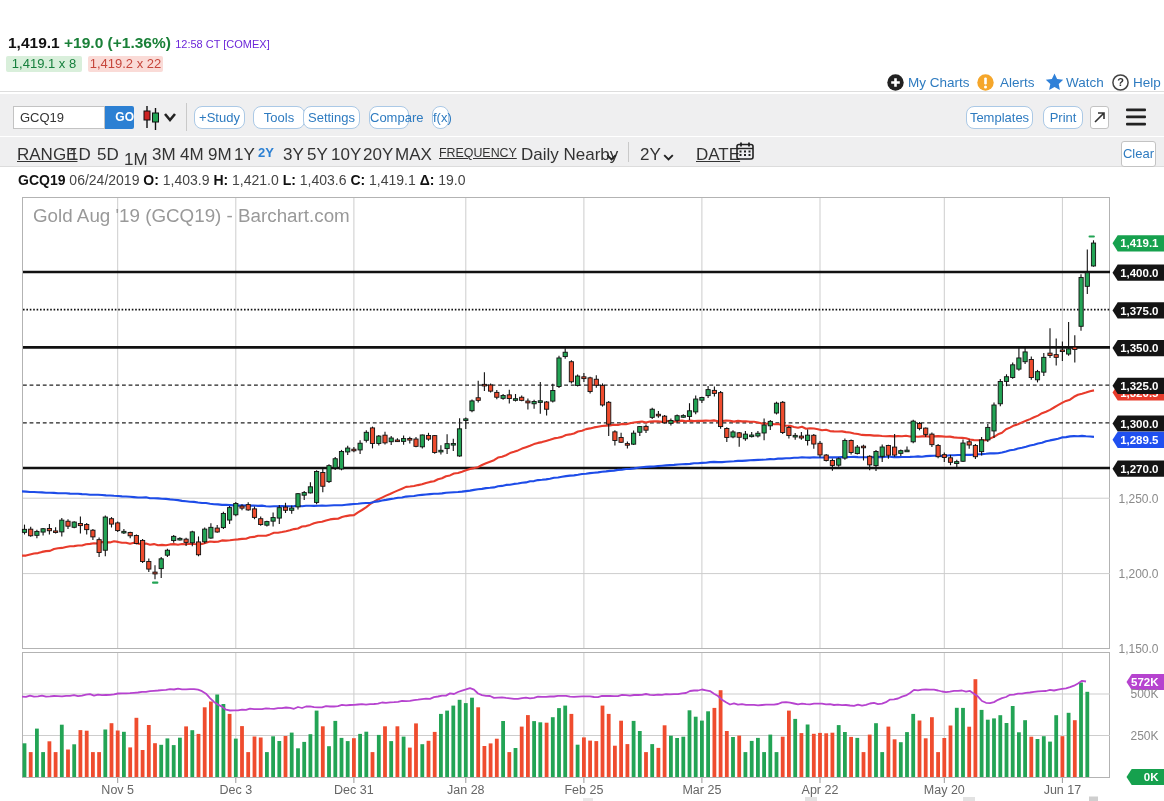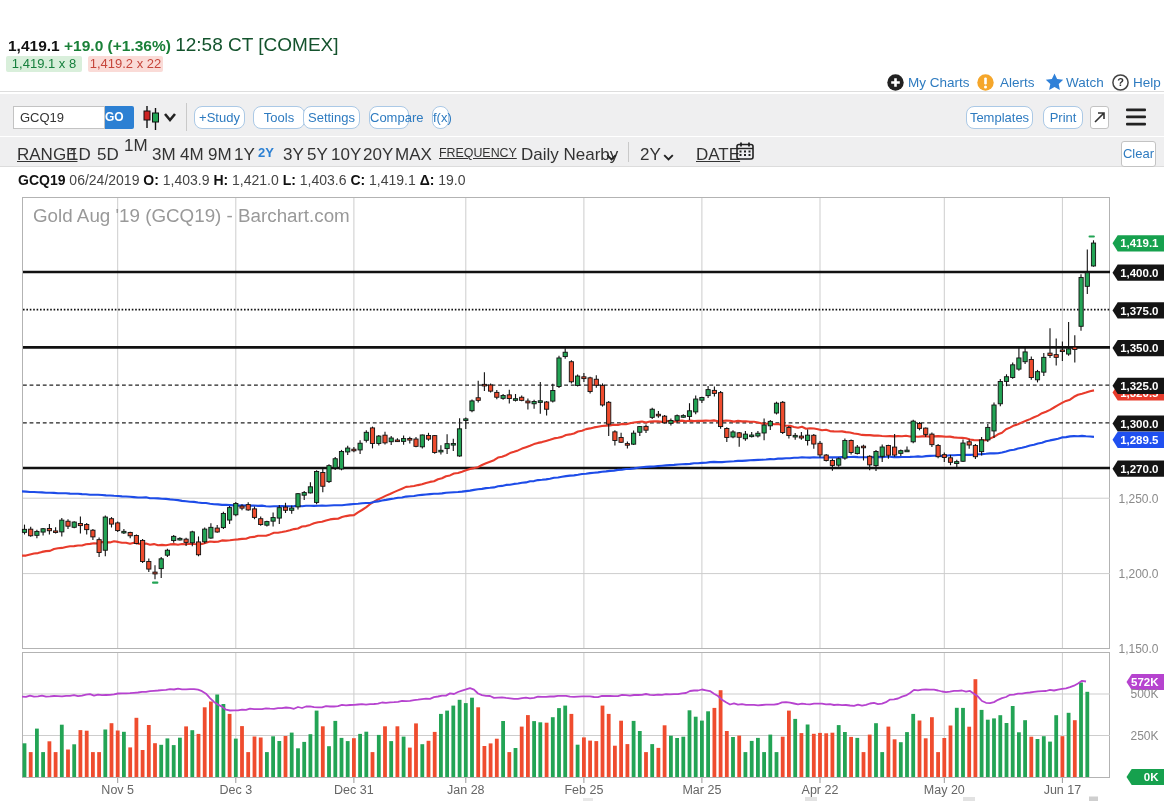--- a/index.html
+++ b/index.html
@@ -7,21 +7,21 @@
 #page{position:relative;width:1164px;height:801px}
 .abs{position:absolute}
 .btn{position:absolute;height:23px;background:#fff;border:1px solid #abc9e6;border-radius:8px;
 color:#2e7bc0;font-size:13px;text-align:center;line-height:21px}
 .gbtn{position:absolute;height:23px;background:#fff;border:1px solid #c3c3c3;border-radius:3px;
 text-align:center}
 .tb2{font-size:17px;color:#333}
 .u{text-decoration:underline}
 </style></head><body>
 <div id="page">
-    <div class="abs" style="left:8px;top:34px;font-size:15.5px;color:#111"><b>1,419.1</b> <b style="color:#1a8038">+19.0 (+1.36%)</b> <span style="font-size:19px;color:#14532d">12:58 CT [COMEX]</span></div>
+    <div class="abs" style="left:8px;top:34px;font-size:15.5px;color:#111"><b>1,419.1</b> <b style="color:#1a8038">+19.0 (+1.36%)</b> <span style="font-size:11px;color:#6d28d9">12:58 CT [COMEX]</span></div>
     <div class="abs" style="left:6px;top:56px;width:76px;height:16px;background:#d9efdb;color:#17803d;font-size:13px;text-align:center;line-height:16px;border-radius:2px">1,419.1 x 8</div>
     <div class="abs" style="left:88px;top:56px;width:75px;height:16px;background:#fadbd7;color:#c6463c;font-size:13px;text-align:center;line-height:16px;border-radius:2px">1,419.2 x 22</div>
     <div class="abs" style="left:887px;top:74px"><svg width="17" height="17" viewBox="0 0 17 17" style="vertical-align:-3px">
         <circle cx="8.5" cy="8.5" r="8.2" fill="#222"></circle>
         <path d="M8.5 4.2v8.6M4.2 8.5h8.6" stroke="#fff" stroke-width="2.6"></path>
       </svg></div>
     <div class="abs" style="left:908px;top:75px;font-size:13.5px;color:#2e7bc0">My Charts</div>
     <div class="abs" style="left:977px;top:74px"><svg width="17" height="17" viewBox="0 0 17 17" style="vertical-align:-3px">
         <circle cx="8.5" cy="8.5" r="8.2" fill="#f5a62a"></circle>
         <rect x="7.2" y="3.4" width="2.6" height="7" rx="1.2" fill="#fff"></rect>
@@ -34,21 +34,21 @@
     <div class="abs" style="left:1066px;top:75px;font-size:13.5px;color:#2e7bc0">Watch</div>
     <div class="abs" style="left:1112px;top:74px"><svg width="17" height="17" viewBox="0 0 17 17" style="vertical-align:-3px">
         <circle cx="8.5" cy="8.5" r="7.6" fill="#fff" stroke="#444" stroke-width="1.5"></circle>
         <text x="8.5" y="12.2" font-size="11" font-weight="bold" fill="#333" text-anchor="middle" font-family="Liberation Sans, sans-serif">?</text>
       </svg></div>
     <div class="abs" style="left:1133px;top:75px;font-size:13.5px;color:#2e7bc0">Help</div>
     <div class="abs" style="left:0;top:91px;width:1164px;height:1px;background:#ddd"></div>
     <div class="abs" style="left:0;top:94px;width:1164px;height:41.5px;background:#efeff0"></div>
     <div class="abs" style="left:0;top:137px;width:1164px;height:30px;background:#efeff0;border-bottom:1px solid #dcdcdc"></div>
     <input class="abs" style="left: 13px; top: 106px; width: 92px; height: 23px; border: 1px solid rgb(195, 195, 195); font-size: 13px; color: rgb(51, 51, 51); padding-left: 6px; font-family: &quot;Liberation Sans&quot;, sans-serif;" value="GCQ19">
-    <div class="abs" style="left:105px;top:106px;width:29px;height:23px;background:#2c80d3;color:#fff;font-size:12px;font-weight:bold;text-align:left;line-height:23px;border-radius:0 2px 2px 0">GO</div>
+    <div class="abs" style="left:105px;top:106px;width:29px;height:23px;background:#2c80d3;color:#fff;font-size:12px;font-weight:bold;text-align:right;line-height:23px;border-radius:0 2px 2px 0">GO</div>
     <svg class="abs" style="left:143px;top:104px" width="40" height="26" viewBox="0 0 40 26">
       <line x1="4" y1="2" x2="4" y2="24" stroke="#111" stroke-width="1.4"></line>
       <rect x="1" y="7" width="6" height="9" fill="#c22" stroke="#111"></rect>
       <line x1="12.5" y1="4" x2="12.5" y2="26" stroke="#111" stroke-width="1.4"></line>
       <rect x="9.5" y="9" width="6" height="9" fill="#23a455" stroke="#111"></rect>
       <path d="M22 10l5 6 5-6" fill="none" stroke="#222" stroke-width="2.6"></path>
     </svg>
     <div class="abs" style="left:186px;top:103px;width:1px;height:28px;background:#c9c9c9"></div>
     <div class="btn" style="left:194px;top:106px;width:51px">+Study</div>
     <div class="btn" style="left:253px;top:106px;width:52px">Tools</div>
@@ -61,21 +61,21 @@
         <path d="M1 10L10 1M4 1h6v6" fill="none" stroke="#333" stroke-width="1.6"></path>
       </svg></div>
     <svg class="abs" style="left:1126px;top:108px" width="20" height="19" viewBox="0 0 20 19">
       <rect x="0" y="0.5" width="20" height="2.7" rx="1" fill="#222"></rect>
       <rect x="0" y="7.6" width="20" height="2.7" rx="1" fill="#222"></rect>
       <rect x="0" y="14.7" width="20" height="2.7" rx="1" fill="#222"></rect>
     </svg>
     <div class="abs tb2 u" style="left:17px;top:145px">RANGE</div>
     <div class="abs tb2" style="left:69px;top:145px">1D</div>
     <div class="abs tb2" style="left:97px;top:145px">5D</div>
-    <div class="abs tb2" style="left:124px;top:136px">1M</div>
+    <div class="abs tb2" style="left:124px;top:150px">1M</div>
     <div class="abs tb2" style="left:152px;top:145px">3M</div>
     <div class="abs tb2" style="left:180px;top:145px">4M</div>
     <div class="abs tb2" style="left:208px;top:145px">9M</div>
     <div class="abs tb2" style="left:234px;top:145px">1Y</div>
     <div class="abs" style="left:258px;top:145px;font-size:13px;color:#2c80d3;font-weight:bold">2Y</div>
     <div class="abs tb2" style="left:283px;top:145px">3Y</div>
     <div class="abs tb2" style="left:307px;top:145px">5Y</div>
     <div class="abs tb2" style="left:331px;top:145px">10Y</div>
     <div class="abs tb2" style="left:363px;top:145px">20Y</div>
     <div class="abs tb2" style="left:395px;top:145px">MAX</div>

